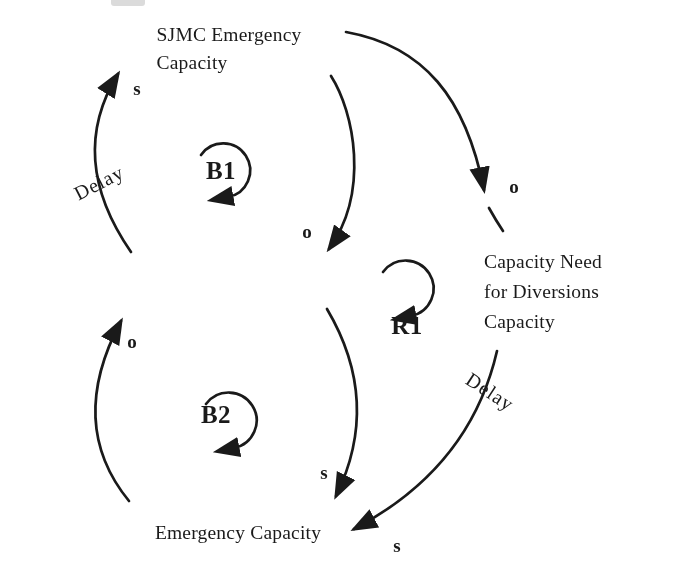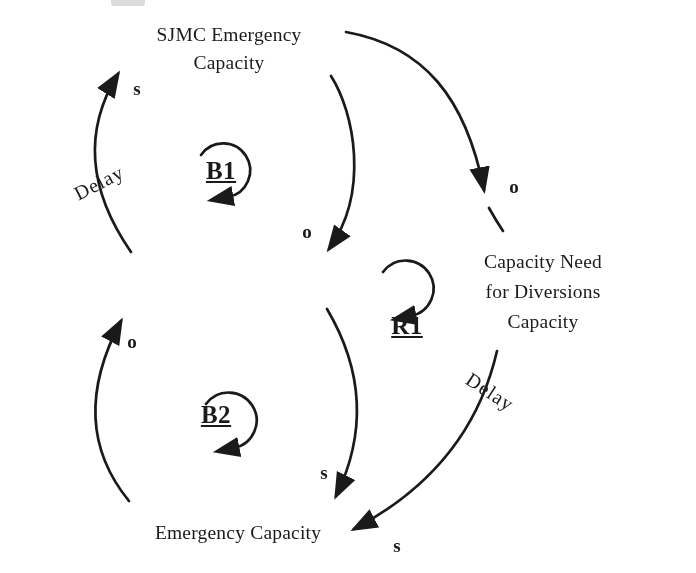--- a/index.html
+++ b/index.html
@@ -16,34 +16,32 @@
     font-family: "Liberation Serif", "DejaVu Serif", serif;
     color: #1a1a1a;
   }
   svg.layer {
     position: absolute;
     left: 0; top: 0;
   }
   .node {
     position: absolute;
     transform: translate(-50%, -50%);
-    text-align: center;
     font-size: 19.5px;
     line-height: 28px;
     white-space: nowrap;
     letter-spacing: 0.2px;
   }
   .node.tall { line-height: 30px; }
   .loop-label {
     position: absolute;
     transform: translate(-50%, -50%);
     font-size: 25px;
     font-weight: bold;
     letter-spacing: 0.5px;
-    text-decoration: underline;
   }
   .pol {
     position: absolute;
     transform: translate(-50%, -50%);
     font-size: 19px;
     font-weight: bold;
   }
   .delay {
     position: absolute;
     font-size: 20px;

